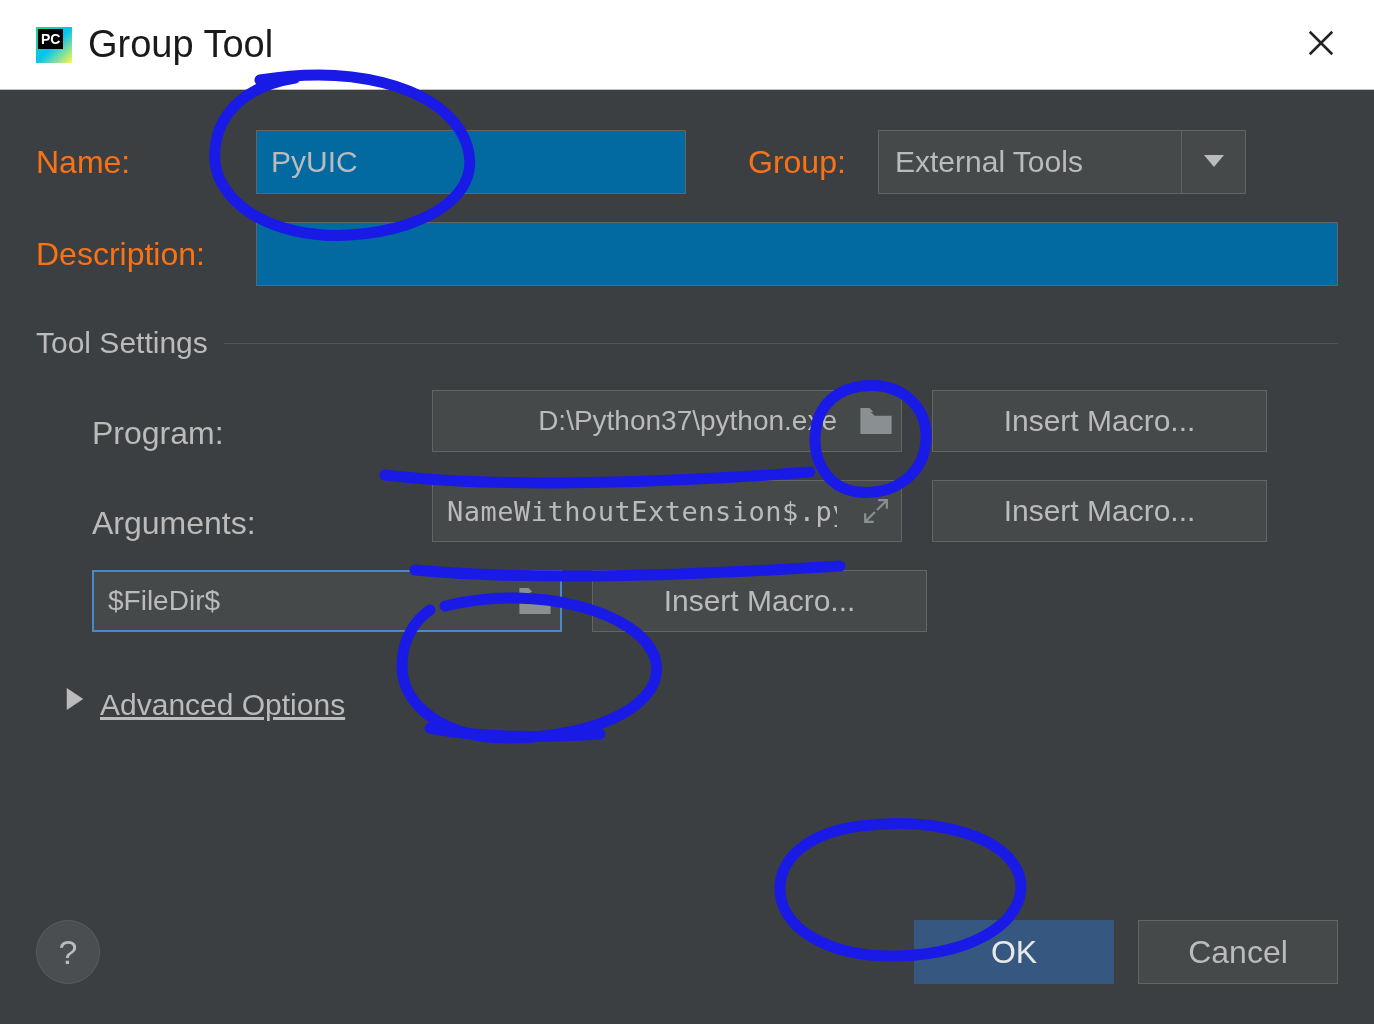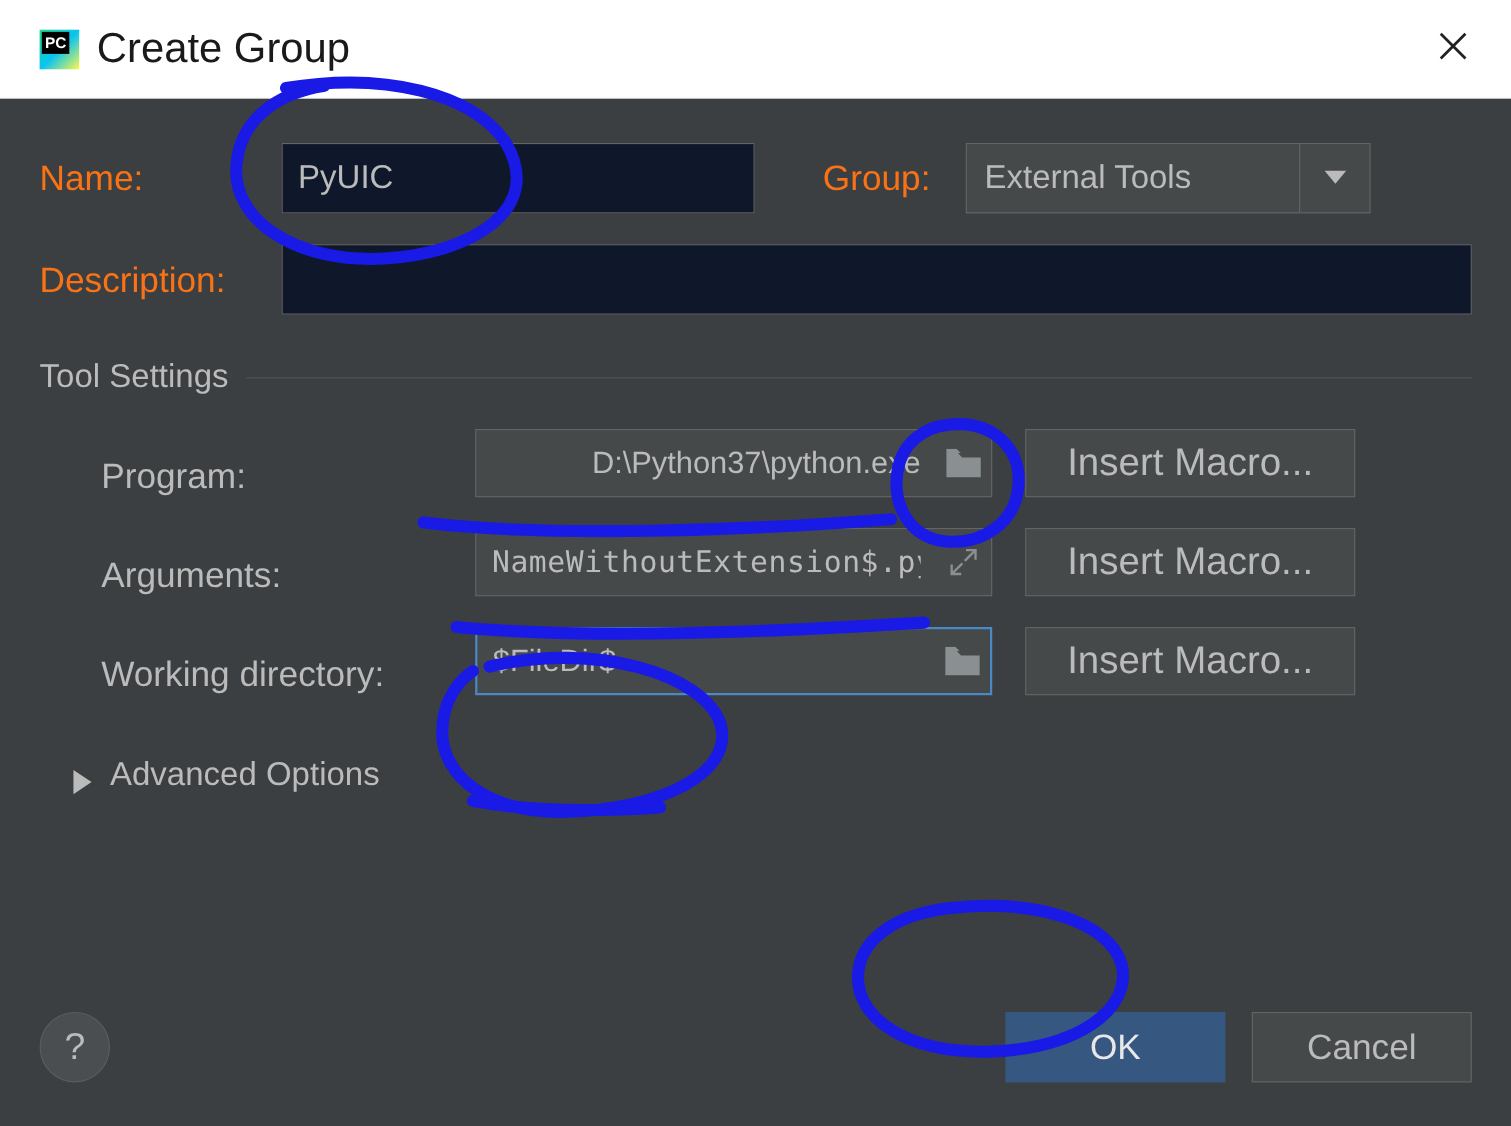--- a/index.html
+++ b/index.html
@@ -44,21 +44,21 @@
     background: #3c3f41;
     padding: 40px 36px 30px 36px;
     color: #bbbbbb;
     position: relative;
     height: calc(1024px - 90px);
   }
   .row { display: flex; align-items: center; margin-bottom: 28px; gap: 20px; }
   .label { font-size: 32px; color: #f97316; min-width: 200px; }
   .label-narrow { min-width: 110px; }
   .input {
-    background: #0f172a;
+    background: #0369a1;
     border: 1px solid #646464;
     height: 64px;
     color: #bbbbbb;
     font-size: 30px;
     padding: 0 14px;
     outline: none;
   }
   .input-name { width: 430px; }
   .input-desc { flex: 1; }
   .combo {
@@ -104,30 +104,31 @@
   .field-input.mono { font-family: Consolas, monospace; letter-spacing: 0.5px; font-size: 27px; }
   .field-icon {
     width: 50px; height:100%;
     display:flex; align-items:center; justify-content:center;
     cursor: pointer;
   }
   .macro-btn {
     background:#45494a;
     border:1px solid #646464;
     color:#bbbbbb;
-    font-size: 35px;
+    font-size: 30px;
     height: 62px;
-    width: 300px;
+    width: 335px;
     cursor:pointer;
     text-align:center;
   }
   .advanced {
-    display:flex; align-items:flex-end; gap:16px;
+    display:flex; align-items:flex-start; gap:16px;
     margin-top: 56px; padding-left: 30px;
     cursor:pointer;
+    text-decoration:underline;
   }
   .advanced svg { width: 18px; height: 22px; fill:#bbbbbb; }
   .advanced-text { font-size: 30px; color:#bbbbbb; }
   .footer {
     position:absolute;
     bottom: 40px; left:36px; right:36px;
     display:flex; align-items:center;
   }
   .help-btn {
     width: 64px; height:64px; border-radius:50%;
@@ -158,21 +159,21 @@
     stroke-width: 11;
     stroke-linecap: round;
   }
 </style>
 </head>
 <body>
 
 <div class="titlebar">
   <div class="titlebar-left">
     <div class="app-icon"></div>
-    <div class="title-text">Create Group</div>
+    <div class="title-text">Group Tool</div>
   </div>
   <div class="close-x">
     <svg viewBox="0 0 24 24">
       <path d="M3 3 L21 21 M21 3 L3 21" stroke="#222" stroke-width="2" fill="none"></path>
     </svg>
   </div>
 </div>
 
 <div class="dialog-body">
 
@@ -222,21 +223,20 @@
         <svg viewBox="0 0 24 24" width="26" height="26">
           <path d="M14 2 L22 2 L22 10 M22 2 L13 11" stroke="#8a8f91" stroke-width="2" fill="none"></path>
           <path d="M10 22 L2 22 L2 14 M2 22 L11 13" stroke="#8a8f91" stroke-width="2" fill="none"></path>
         </svg>
       </div>
     </div>
     <button class="macro-btn">Insert Macro...</button>
   </div>
 
   <div class="settings-row">
-    <div class="settings-label">Working directory:</div>
     <div class="field-wrap focused">
       <input class="field-input" value="$FileDir$" style="">
       <div class="field-icon">
         <svg viewBox="0 0 24 20" width="32" height="26">
           <path d="M0 3 L8 3 L11 6 L24 6 L24 20 L0 20 Z M0 3 L0 0 L7 0 L10 3" fill="#8a8f91"></path>
         </svg>
       </div>
     </div>
     <button class="macro-btn">Insert Macro...</button>
   </div>

